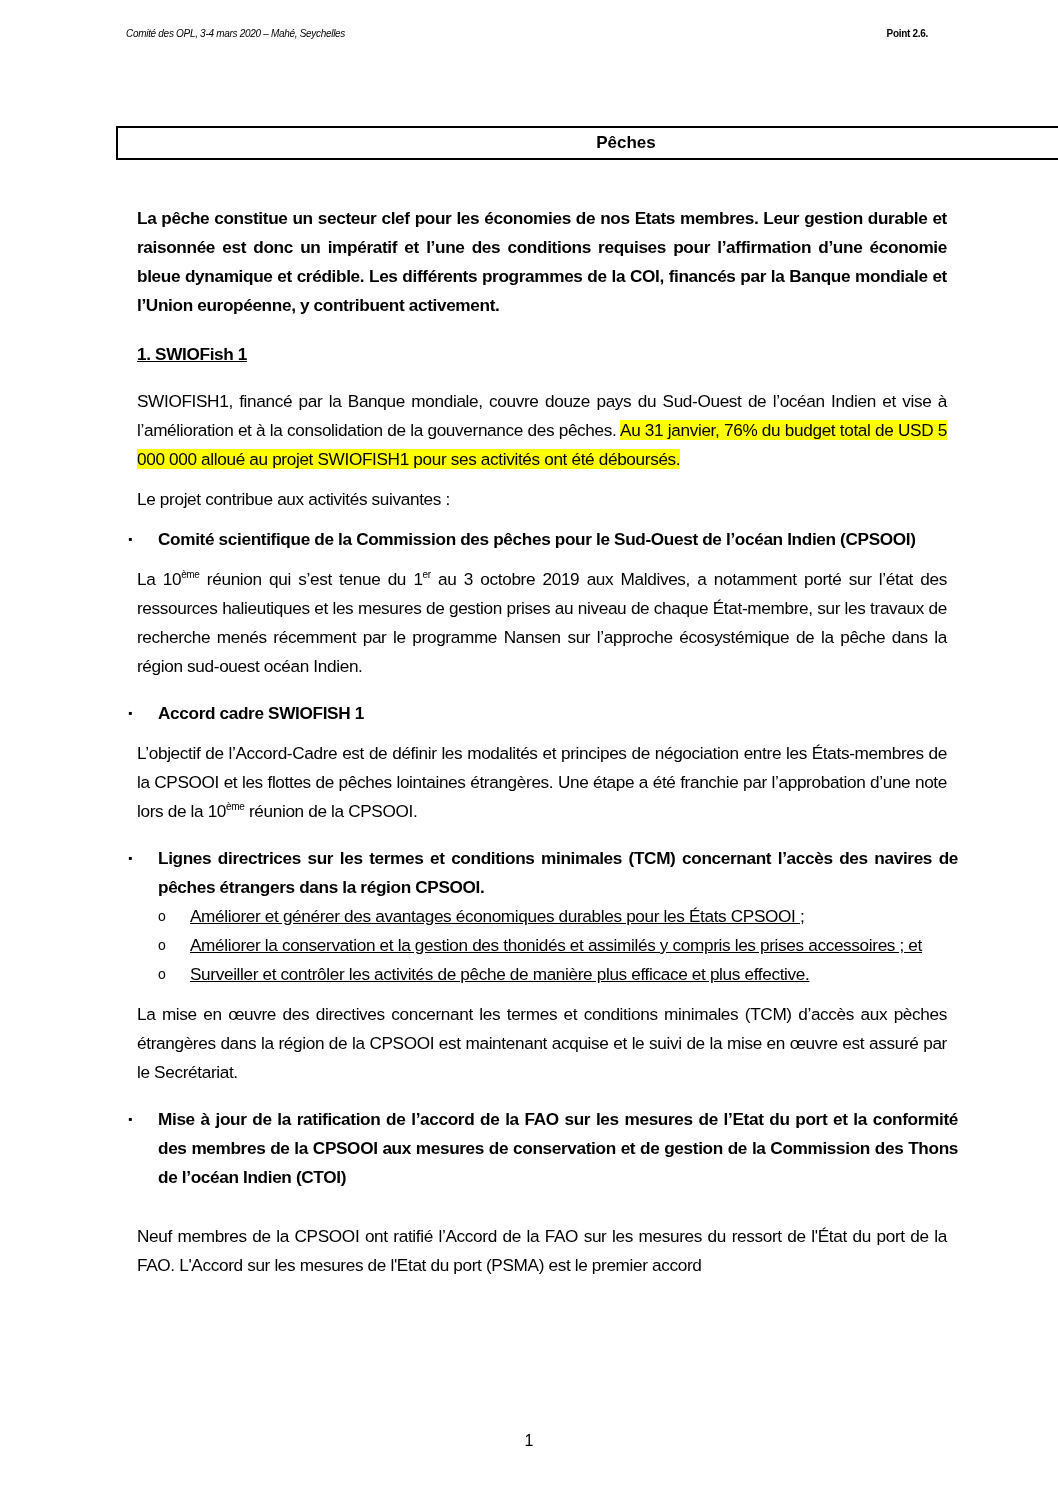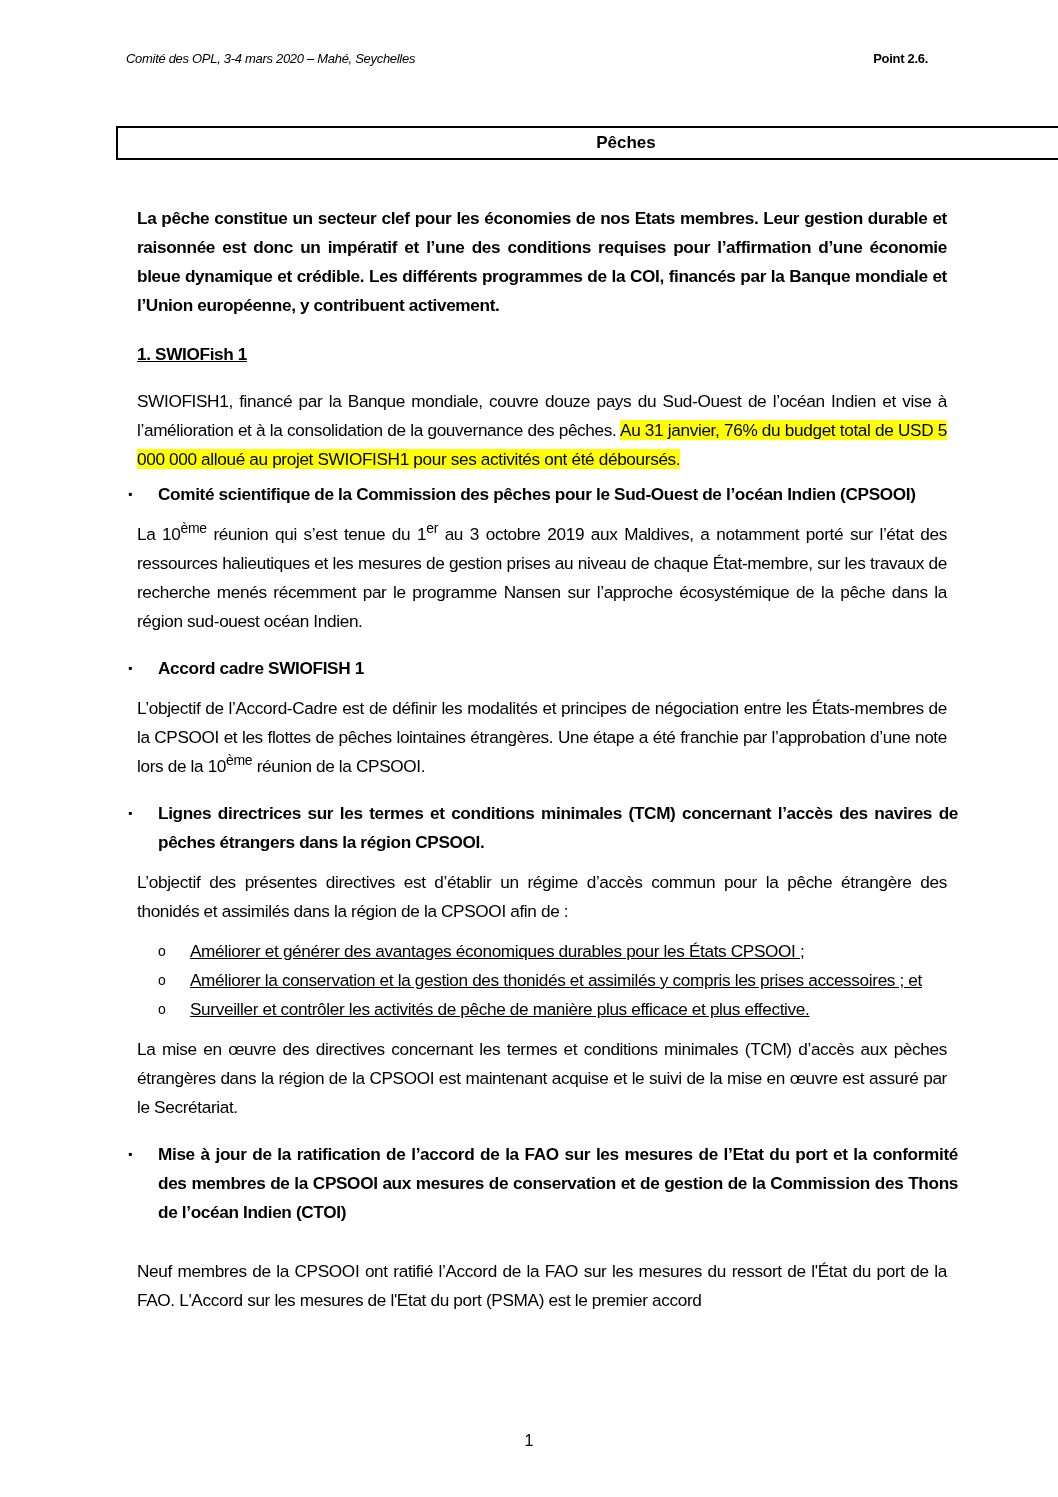--- a/index.html
+++ b/index.html
@@ -1,22 +1,22 @@
 <!DOCTYPE html>
 <html><head>
   <meta charset="utf-8">
   <style>
     html, body { margin: 0; padding: 0; background: #ffffff; }
     body {
       width: 1058px; height: 1497px; position: relative; overflow: hidden;
       font-family: "Liberation Sans", sans-serif; color: #000;
     }
     .header {
-      position: absolute; top: 51px; left: 126px; right: 126px;
-      font-size: 13px; font-style: italic; letter-spacing: -0.3px;
+      position: absolute; top: 28px; left: 126px; right: 126px;
+      font-size: 10px; font-style: italic; letter-spacing: -0.3px;
     }
     .header .right {
       position: absolute; right: 4px; top: 0; font-style: normal; font-weight: bold; text-align: center;
     }
     .title-box {
       position: absolute; top: 126px; left: 116px; width: 1020px; height: 34px;
       border: 2px solid #000; box-sizing: border-box;
       text-align: center; font-weight: bold; font-size: 17px; line-height: 30px;
     }
     .content {
@@ -35,21 +35,21 @@
     .bullet .mark {
       width: 32px; flex: 0 0 32px; font-size: 12px; font-weight: normal;
       line-height: 29px; padding-left: 2px; box-sizing: border-box;
     }
     .bullet .txt { flex: 1; }
     .sub {
       display: flex; margin: 0 0 0 32px; text-align: justify;
     }
     .sub .mark { width: 32px; flex: 0 0 32px; font-size: 14px; line-height: 29px; }
     .sub .txt { flex: 1; text-decoration: underline; }
-    sup { font-size: 14px; line-height: 0; vertical-align: super; }
+    sup { font-size: 10px; line-height: 0; vertical-align: super; }
     .page-num {
       position: absolute; top: 1432px; left: 0; right: 0; text-align: center; font-size: 16px;
     }
   </style>
 </head>
 <body>
 
 <div class="header">
   <span>Comité des OPL, 3-4 mars 2020 – Mahé, Seychelles</span>
   <span class="right">Point 2.6.</span>
@@ -59,38 +59,38 @@
 
 <div class="content">
   <p class="intro">La pêche constitue un secteur clef pour les économies de nos Etats membres. Leur gestion durable et raisonnée est donc un impératif et l’une des conditions requises pour l’affirmation d’une économie bleue dynamique et crédible. Les différents programmes de la COI, financés par la Banque mondiale et l’Union européenne, y contribuent activement.</p>
 
   <p class="section-title">1. SWIOFish 1</p>
 
   <p class="mb">
     <span>SWIOFISH1, financé par la Banque mondiale, couvre douze pays du Sud-Ouest de l’océan Indien et vise à l’amélioration et à la consolidation de la gouvernance des pêches. </span><span class="hl" style="background: rgb(255, 255, 0);">Au 31 janvier, 76% du budget total de USD 5 000 000 alloué au projet SWIOFISH1 pour ses activités ont été déboursés.</span>
   </p>
 
+  <p>Le projet contribue aux activités suivantes :</p>
 
   <div class="bullet">
     <span class="mark">▪</span>
     <span class="txt">Comité scientifique de la Commission des pêches pour le Sud-Ouest de l’océan Indien (CPSOOI)</span>
   </div>
   <p class="mb2"><span>La 10</span><sup>ème</sup><span> réunion qui s’est tenue du 1</span><sup>er</sup><span> au 3 octobre 2019 aux Maldives, a notamment porté sur l’état des ressources halieutiques et les mesures de gestion prises au niveau de chaque État-membre, sur les travaux de recherche menés récemment par le programme Nansen sur l’approche écosystémique de la pêche dans la région sud-ouest océan Indien.</span></p>
 
   <div class="bullet mb2">
     <span class="mark">▪</span>
     <span class="txt">Accord cadre SWIOFISH 1</span>
   </div>
   <p class="mb2"><span>L’objectif de l’Accord-Cadre est de définir les modalités et principes de négociation entre les États-membres de la CPSOOI et les flottes de pêches lointaines étrangères. Une étape a été franchie par l’approbation d’une note lors de la 10</span><sup>ème</sup><span> réunion de la CPSOOI.</span></p>
 
   <div class="bullet">
     <span class="mark">▪</span>
     <span class="txt">Lignes directrices sur les termes et conditions minimales (TCM) concernant l’accès des navires de pêches étrangers dans la région CPSOOI.</span>
   </div>
-  <p>L’objectif des présentes directives est d’établir un régime d’accès commun pour la pêche étrangère des thonidés et assimilés dans la région de la CPSOOI afin de :</p>
   <div class="sub">
     <span class="mark">o</span>
     <span class="txt">Améliorer et générer des avantages économiques durables pour les États CPSOOI ;</span>
   </div>
   <div class="sub">
     <span class="mark">o</span>
     <span class="txt">Améliorer la conservation et la gestion des thonidés et assimilés y compris les prises accessoires ; et</span>
   </div>
   <div class="sub mb2">
     <span class="mark">o</span>

